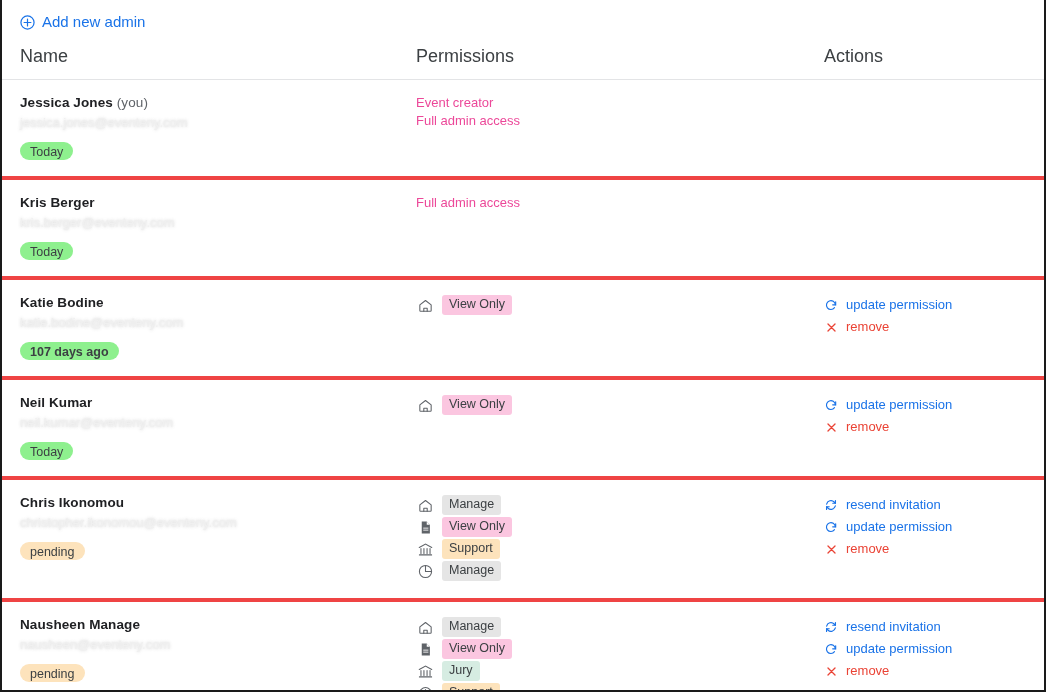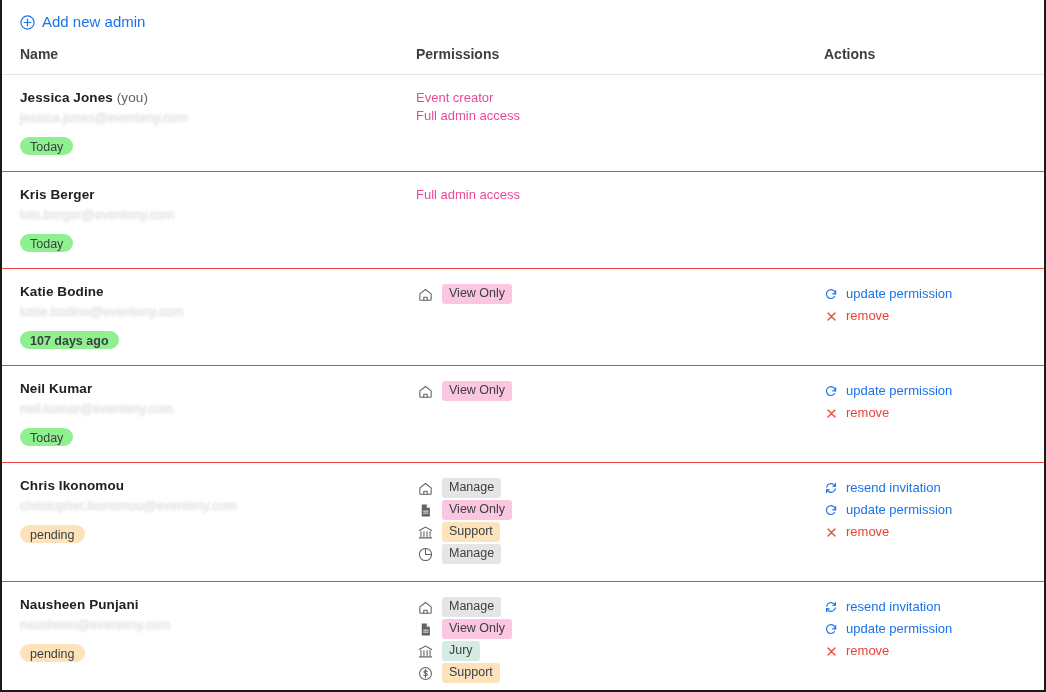--- a/index.html
+++ b/index.html
@@ -31,33 +31,33 @@
   }
 
   
   table.admins { width: 1042px; border-collapse: collapse; table-layout: fixed; }
   table.admins col.c-name  { width: 408px; }
   table.admins col.c-perm  { width: 409px; }
   table.admins col.c-act   { width: 225px; }
 
   thead th {
     text-align: left;
-    font-size: 14px;
-    font-weight: bold;
+    font-size: 18px;
+    font-weight: normal;
     color: #3c4043;
     padding: 0 0 12px 0;
     border-bottom: 1px solid #e3e4e6;
     vertical-align: bottom;
   }
   thead th.h-name { padding-left: 18px; }
   thead th.h-perm { padding-left: 6px; }
   thead th.h-act  { padding-left: 5px; }
 
   tbody td {
-    border-bottom: 1px solid #ef4444;
+    border-bottom: 4px solid #ef4444;
     vertical-align: top;
     padding-top: 14px;
     padding-bottom: 16px;
   }
   tbody tr:last-child td { border-bottom: none; }
   td.t-name { padding-left: 18px; }
   td.t-perm { padding-left: 6px; }
   td.t-act  { padding-left: 5px; }
 
   
@@ -345,21 +345,21 @@
                     <path d="M5.5 5.5 18.5 18.5M18.5 5.5 5.5 18.5"></path>
                   </svg>
                 </span>
                 <span class="act-link">remove</span>
               </li>
             </ul>
           </td>
         </tr>
         <tr>
           <td class="t-name">
-            <div class="person-name"><span>Nausheen Punjani</span></div>
+            <div class="person-name"><span>Nausheen Manage</span></div>
             <div class="person-email">nausheen@eventeny.com</div>
             <div><span class="chip pending">pending</span></div>
           </td>
           <td class="t-perm">
             <ul class="perm-list">
               <li class="perm-row">
                 <span class="perm-ico">
                   <svg width="17" height="17" viewBox="0 0 24 24" fill="none" stroke="#5f6368" stroke-width="1.5" stroke-linecap="round" stroke-linejoin="round">
                     <path d="M4 11.2 12 5l8 6.2V19a1 1 0 0 1-1 1H5a1 1 0 0 1-1-1z"></path>
                     <path d="M9.6 20v-4.2h4.8V20"></path>

